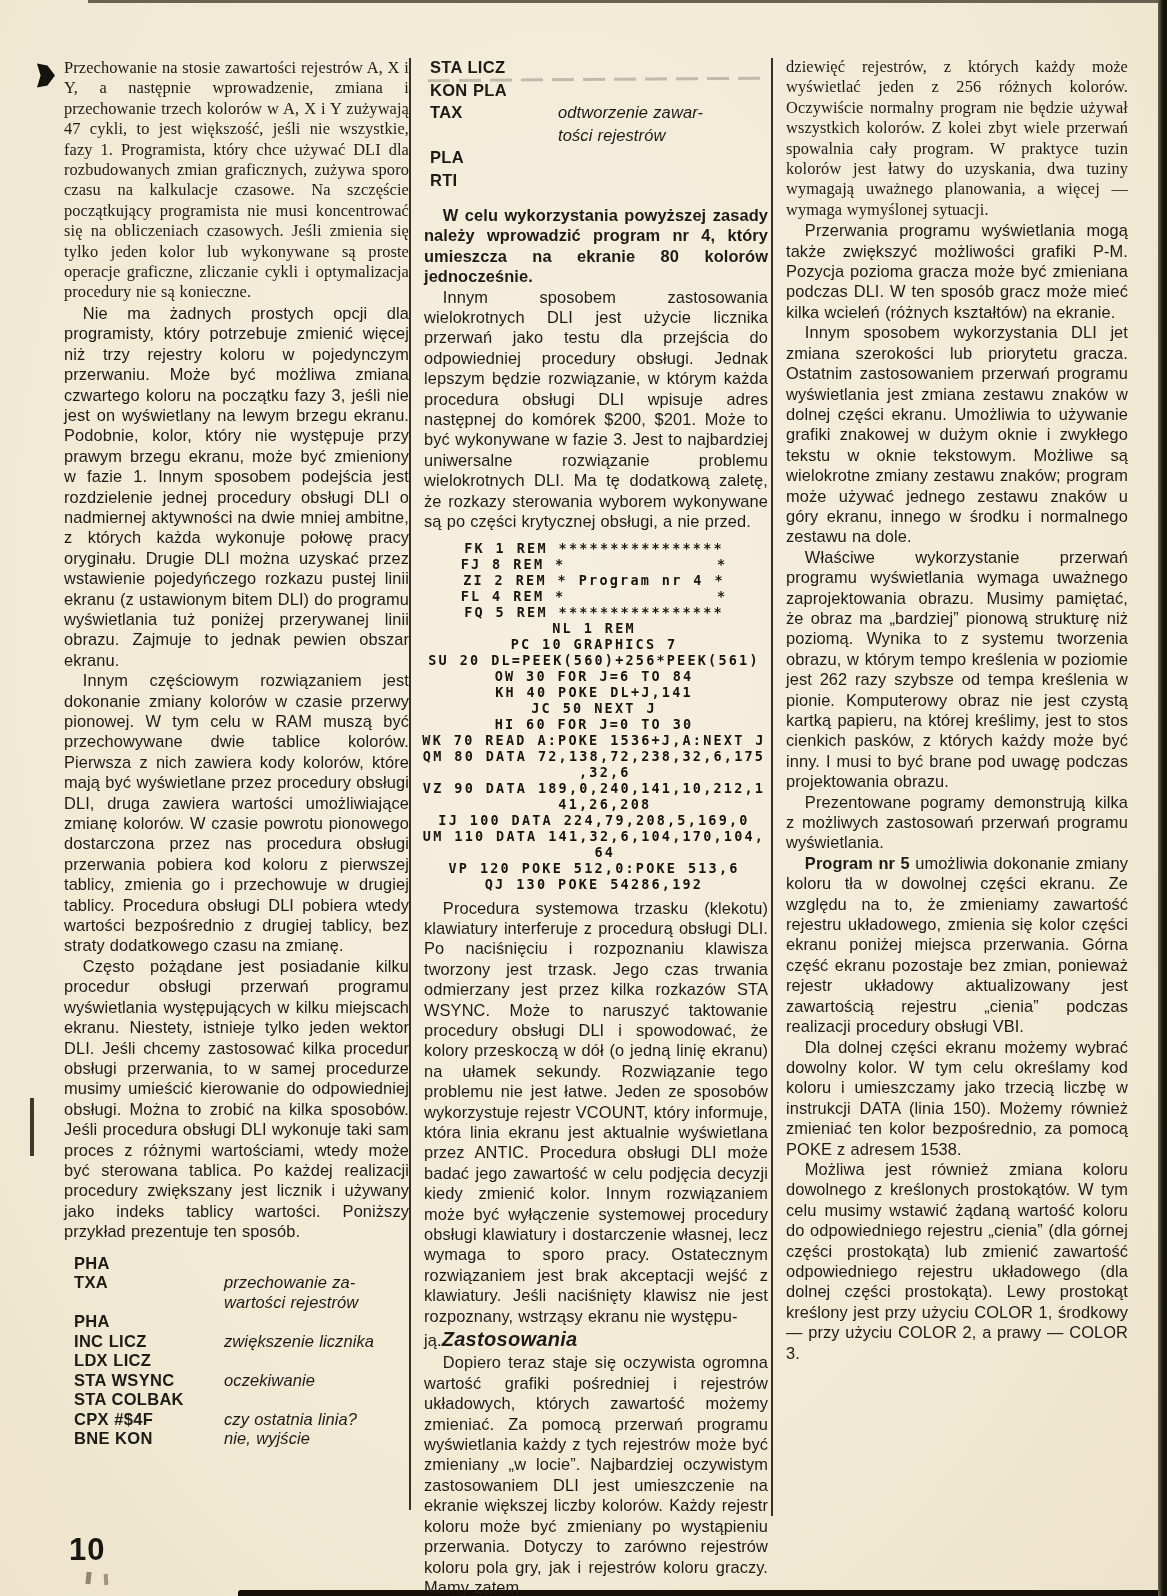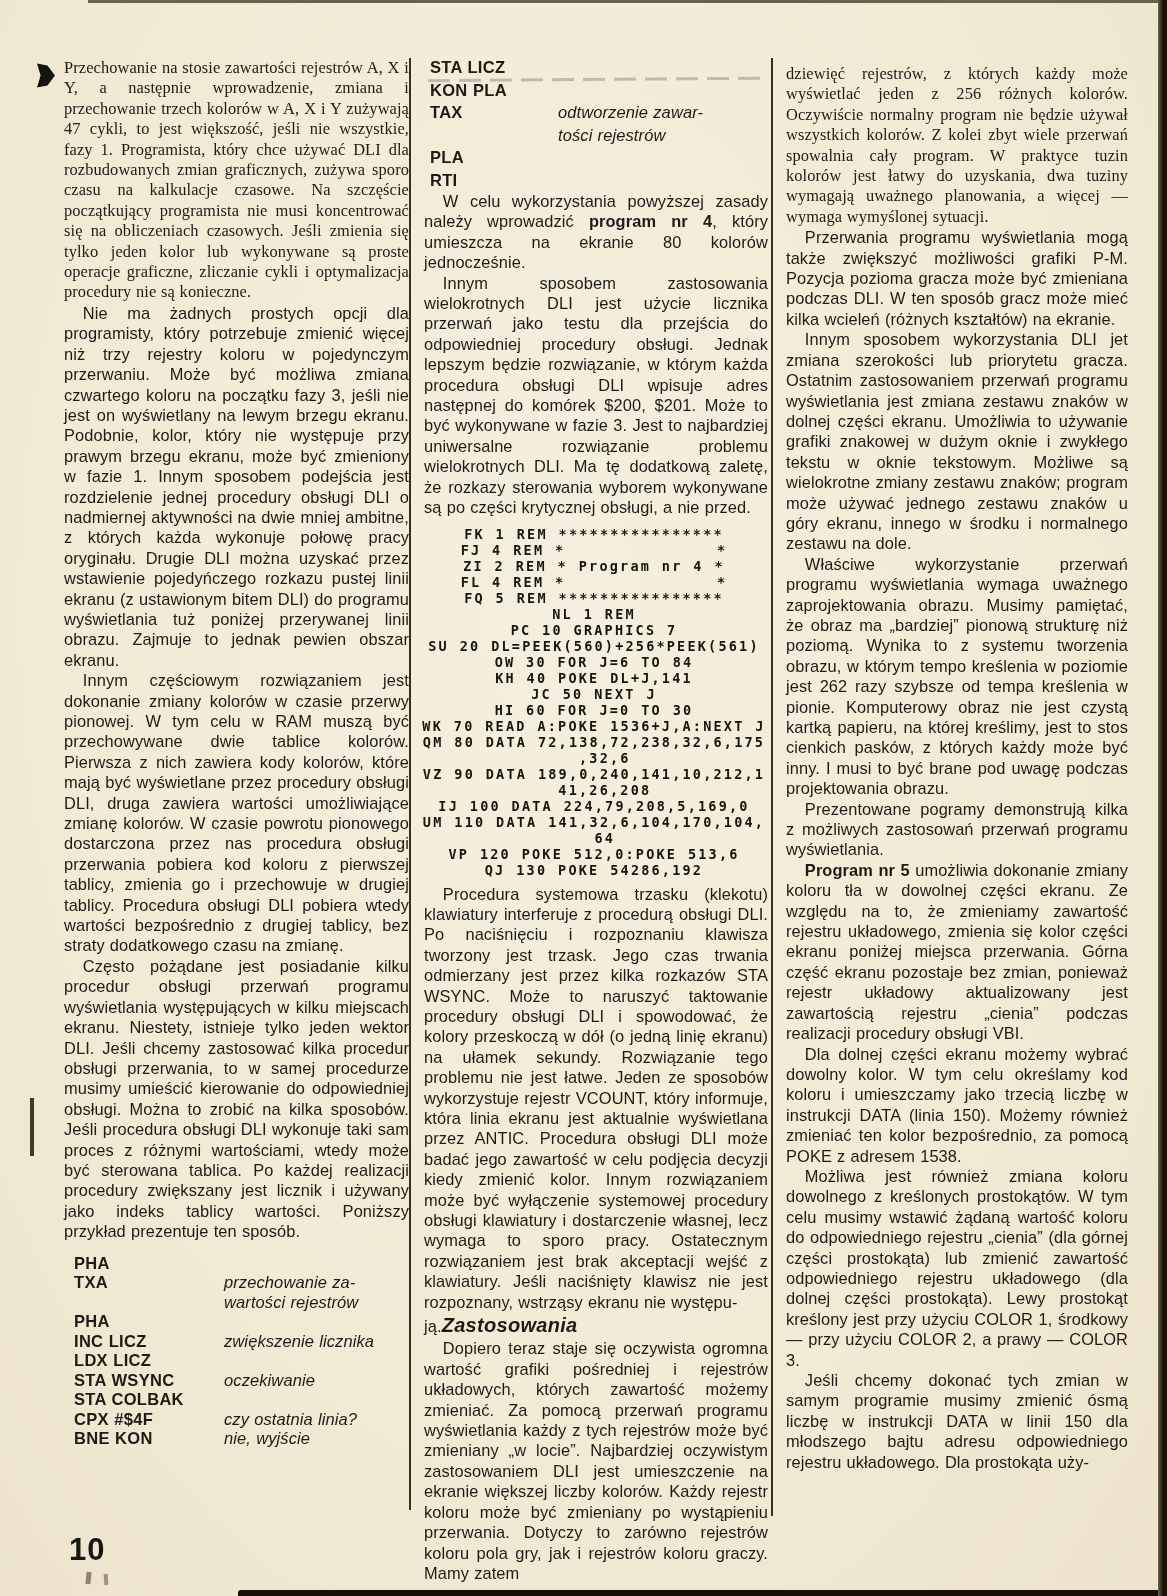--- a/index.html
+++ b/index.html
@@ -27,25 +27,25 @@
     clip-path:polygon(0 2%,58% 10%,100% 50%,58% 90%,0 98%,20% 50%);}
 
   .divider{position:absolute;top:58px;width:2px;background:#35301f;}
   .d1{left:409px;height:1452px;}
   .d2{left:771px;height:1458px;}
 
   .col{position:absolute;top:58px;color:#1c1b16;text-align:justify;
     font-size:16.4px;line-height:20.4px;word-spacing:.5px;letter-spacing:.1px;}
   .col1{left:64px;width:345px;}
   .col2{left:424px;width:344px;top:56px;}
-  .col3{left:786px;width:342px;top:64px;}
+  .col3{left:786px;width:342px;top:57px;}
 
   .para{margin:0;text-indent:1.15em;}
   .noindent{text-indent:0;font-family:Liberation Serif, serif;}
-  .mt{}
+  .mt{margin-top:14px;font-weight:bold;}
 
   .asm{margin-top:12px;padding-left:10px;line-height:19.5px;font-size:16.5px;text-align:left;}
   .asm-row{display:flex;}
   .asm .op{width:150px;flex-shrink:0;font-weight:bold;letter-spacing:.3px;white-space:pre;}
   .asm .cmt{font-style:italic;white-space:pre-line;}
   .asm-mid{margin-top:0;padding-left:6px;line-height:22.5px;}
   .asm-mid .op{width:128px;}
 
   .basic{margin:8px 0 6px -4px;text-align:center;
     font-family:"DejaVu Sans Mono",monospace;font-weight:bold;color:#17150f;
@@ -147,21 +147,21 @@
           <span class="cmt"></span>
         </div>
     </div>
 
     <p class="para mt"><span>W celu wykorzystania powyższej zasady należy wprowadzić </span><b>program nr 4</b><span>, który umieszcza na ekranie 80 kolorów jednocześnie.</span></p>
 
     <p class="para">Innym sposobem zastosowania wielokrotnych DLI jest użycie licznika przerwań jako testu dla przejścia do odpowiedniej procedury obsługi. Jednak lepszym będzie rozwiązanie, w którym każda procedura obsługi DLI wpisuje adres następnej do komórek $200, $201. Może to być wykonywane w fazie 3. Jest to najbardziej uniwersalne rozwiązanie problemu wielokrotnych DLI. Ma tę dodatkową zaletę, że rozkazy sterowania wyborem wykonywane są po części krytycznej obsługi, a nie przed.</p>
 
     <div class="basic">
       <div class="bline">FK 1 REM ****************</div>
-      <div class="bline">FJ 4 REM *              *</div>
+      <div class="bline">FJ 8 REM *              *</div>
       <div class="bline">ZI 2 REM * Program nr 4 *</div>
       <div class="bline">FL 4 REM *              *</div>
       <div class="bline">FQ 5 REM ****************</div>
       <div class="bline">NL 1 REM</div>
       <div class="bline">PC 10 GRAPHICS 7</div>
       <div class="bline">SU 20 DL=PEEK(560)+256*PEEK(561)</div>
       <div class="bline">OW 30 FOR J=6 TO 84</div>
       <div class="bline">KH 40 POKE DL+J,141</div>
       <div class="bline">JC 50 NEXT J</div>
       <div class="bline">HI 60 FOR J=0 TO 30</div>
@@ -189,18 +189,17 @@
 
   <section class="col col3">
     <p class="para noindent"><b></b><span>dziewięć rejestrów, z których każdy może wyświetlać jeden z 256 różnych kolorów. Oczywiście normalny program nie będzie używał wszystkich kolorów. Z kolei zbyt wiele przerwań spowalnia cały program. W praktyce tuzin kolorów jest łatwy do uzyskania, dwa tuziny wymagają uważnego planowania, a więcej — wymaga wymyślonej sytuacji.</span></p>
     <p class="para"><b></b><span>Przerwania programu wyświetlania mogą także zwiększyć możliwości grafiki P-M. Pozycja pozioma gracza może być zmieniana podczas DLI. W ten sposób gracz może mieć kilka wcieleń (różnych kształtów) na ekranie.</span></p>
     <p class="para"><b></b><span>Innym sposobem wykorzystania DLI jet zmiana szerokości lub priorytetu gracza. Ostatnim zastosowaniem przerwań programu wyświetlania jest zmiana zestawu znaków w dolnej części ekranu. Umożliwia to używanie grafiki znakowej w dużym oknie i zwykłego tekstu w oknie tekstowym. Możliwe są wielokrotne zmiany zestawu znaków; program może używać jednego zestawu znaków u góry ekranu, innego w środku i normalnego zestawu na dole.</span></p>
     <p class="para"><b></b><span>Właściwe wykorzystanie przerwań programu wyświetlania wymaga uważnego zaprojektowania obrazu. Musimy pamiętać, że obraz ma „bardziej” pionową strukturę niż poziomą. Wynika to z systemu tworzenia obrazu, w którym tempo kreślenia w poziomie jest 262 razy szybsze od tempa kreślenia w pionie. Komputerowy obraz nie jest czystą kartką papieru, na której kreślimy, jest to stos cienkich pasków, z których każdy może być inny. I musi to być brane pod uwagę podczas projektowania obrazu.</span></p>
     <p class="para"><b></b><span>Prezentowane pogramy demonstrują kilka z możliwych zastosowań przerwań programu wyświetlania.</span></p>
     <p class="para"><b>Program nr 5</b><span> umożliwia dokonanie zmiany koloru tła w dowolnej części ekranu. Ze względu na to, że zmieniamy zawartość rejestru układowego, zmienia się kolor części ekranu poniżej miejsca przerwania. Górna część ekranu pozostaje bez zmian, ponieważ rejestr układowy aktualizowany jest zawartością rejestru „cienia” podczas realizacji procedury obsługi VBI.</span></p>
     <p class="para"><b></b><span>Dla dolnej części ekranu możemy wybrać dowolny kolor. W tym celu określamy kod koloru i umieszczamy jako trzecią liczbę w instrukcji DATA (linia 150). Możemy również zmieniać ten kolor bezpośrednio, za pomocą POKE z adresem 1538.</span></p>
     <p class="para"><b></b><span>Możliwa jest również zmiana koloru dowolnego z kreślonych prostokątów. W tym celu musimy wstawić żądaną wartość koloru do odpowiedniego rejestru „cienia” (dla górnej części prostokąta) lub zmienić zawartość odpowiedniego rejestru układowego (dla dolnej części prostokąta). Lewy prostokąt kreślony jest przy użyciu COLOR 1, środkowy — przy użyciu COLOR 2, a prawy — COLOR 3.</span></p>
-    <p class="para"><b></b><span>Jeśli chcemy dokonać tych zmian w samym programie musimy zmienić ósmą liczbę w instrukcji DATA w linii 150 dla młodszego bajtu adresu odpowiedniego rejestru układowego. Dla prostokąta uży-</span></p>
   </section>
 
   <div class="pagenum">10</div>
 
 </div>
 
 </body></html>

